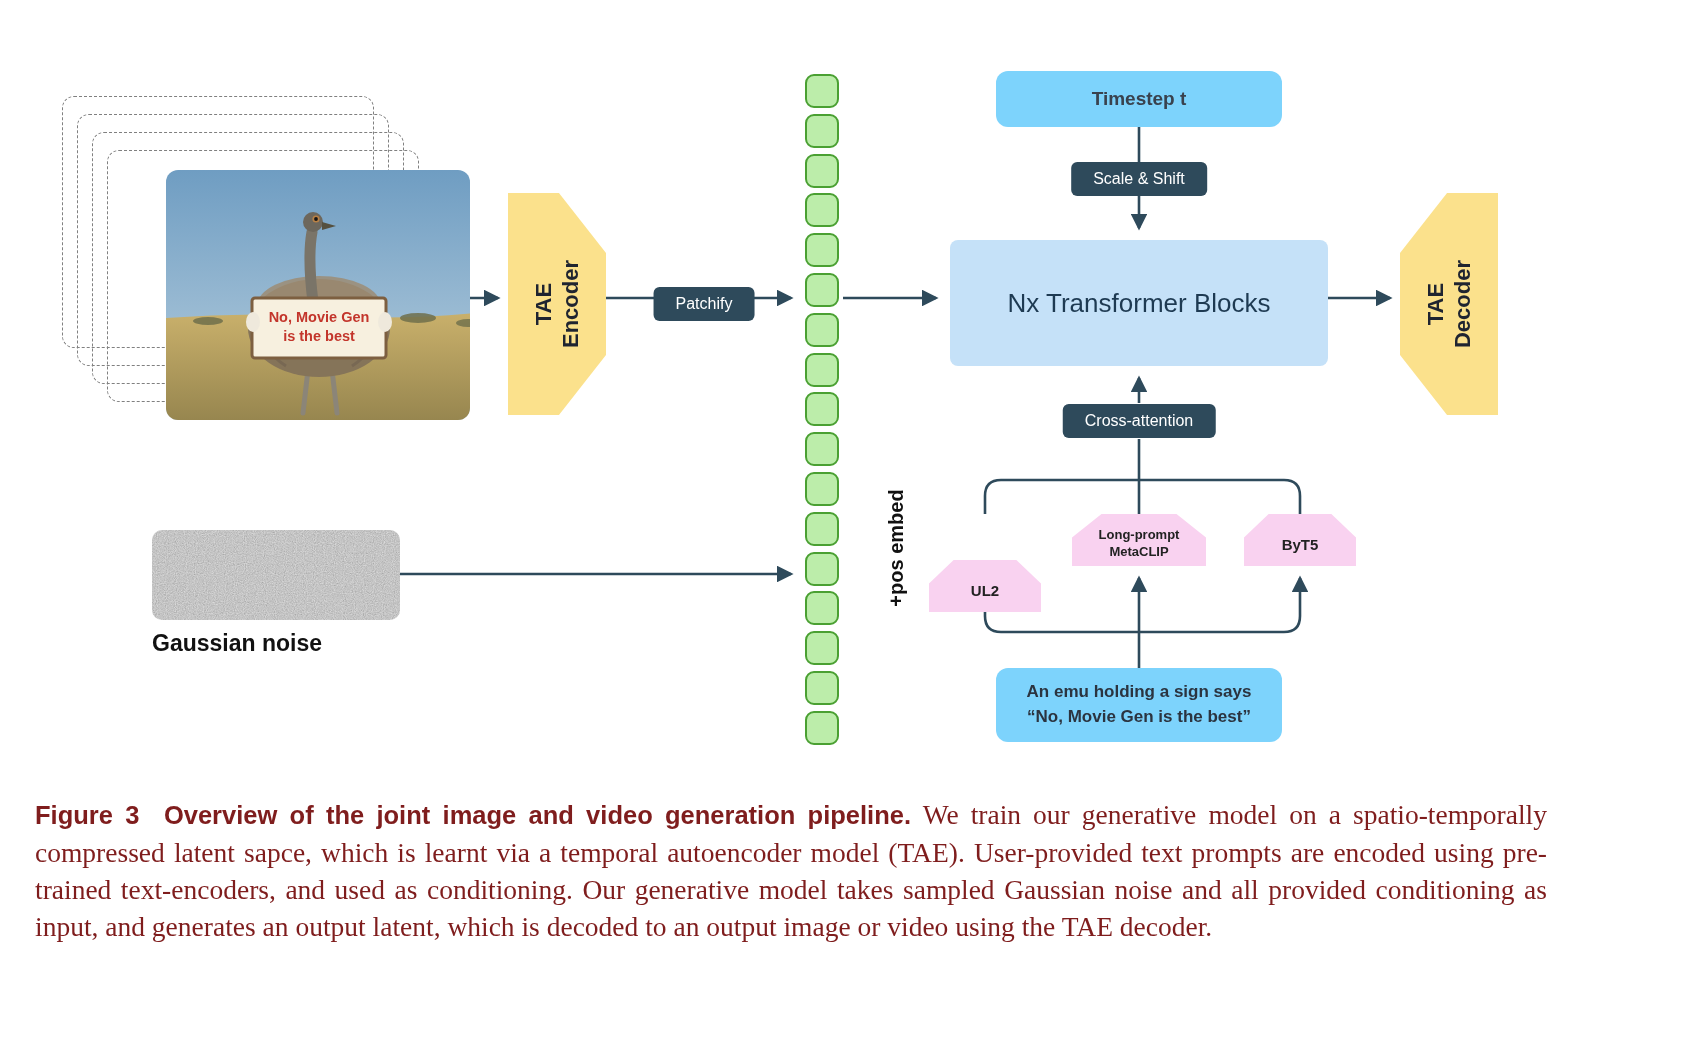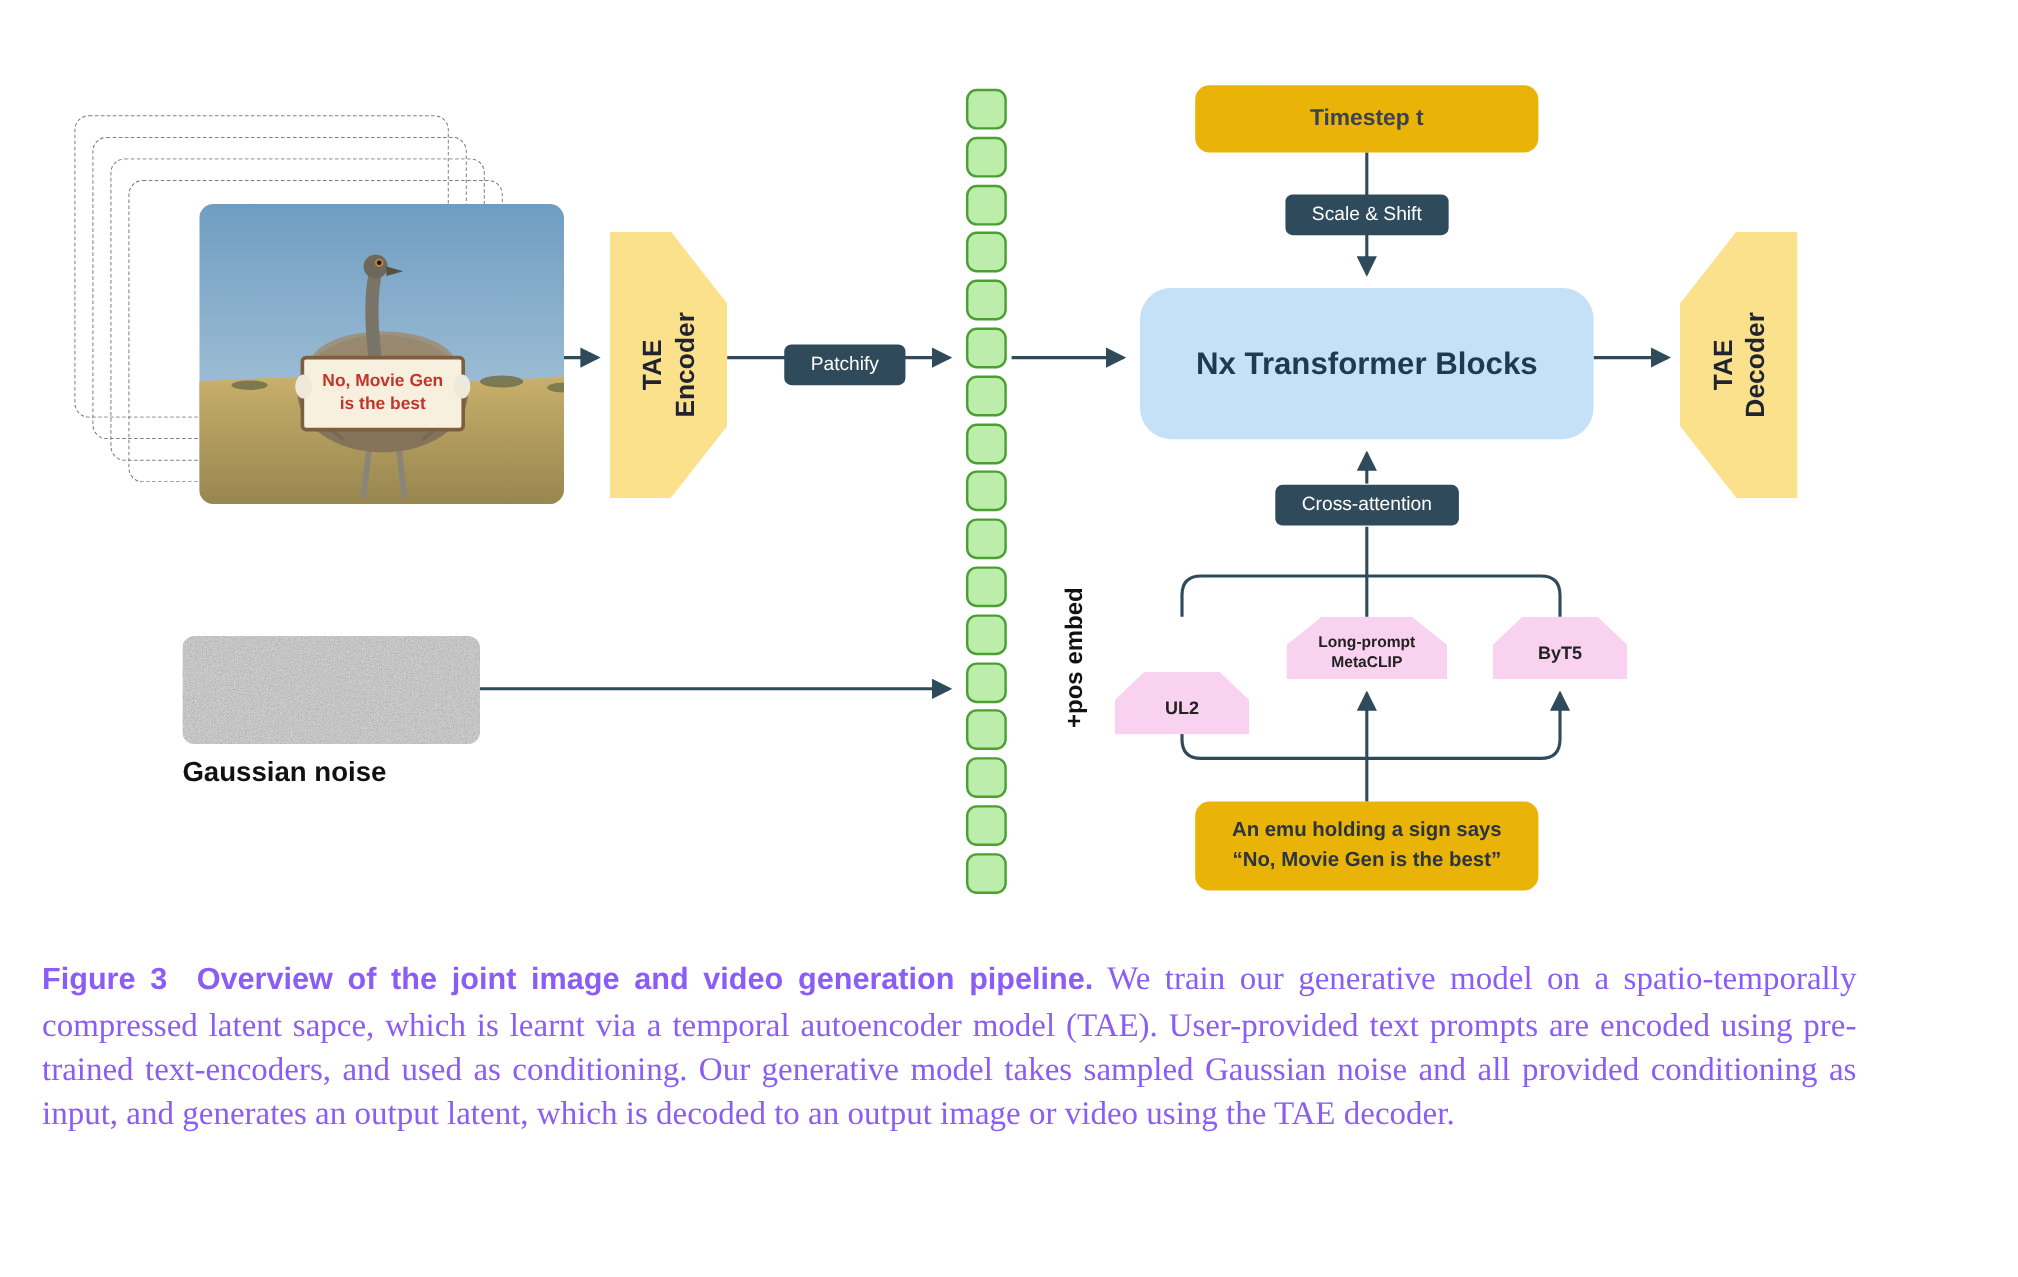--- a/index.html
+++ b/index.html
@@ -31,44 +31,44 @@
     font-size:16px;font-weight:500;padding:8px 22px;border-radius:6px;z-index:3;white-space:nowrap;}
 
   
   .token-col{left:805px;top:74px;display:flex;flex-direction:column;gap:5.8px;z-index:2;}
   .token{width:34px;height:34px;background:#bcedaa;border:2.2px solid #4aa032;border-radius:9px;box-sizing:border-box;}
 
   .pos-embed{left:830px;top:533px;width:140px;height:30px;transform:rotate(-90deg);
     text-align:center;font-size:20px;font-weight:700;color:#111;z-index:2;white-space:nowrap;}
 
   
-  .transformer{left:950px;top:240px;width:378px;height:126px;background:#c5e1f8;border-radius:26px;
-    display:flex;align-items:center;justify-content:center;font-size:26px;font-weight:700;color:#1e3a52;z-index:2;}
-
-  
-  .gray-panel{background:#eab308;border-radius:12px;display:flex;flex-direction:column;
+  .transformer{left:950px;top:240px;width:378px;height:126px;background:#c5e1f8;border-radius:8px;
+    display:flex;align-items:center;justify-content:center;font-size:26px;font-weight:400;color:#1e3a52;z-index:2;}
+
+  
+  .gray-panel{background:#7dd3fc;border-radius:12px;display:flex;flex-direction:column;
     align-items:center;justify-content:center;color:#39424e;font-weight:600;z-index:2;text-align:center;}
   .timestep{left:996px;top:71px;width:286px;height:56px;font-size:19px;}
   .prompt{left:996px;top:668px;width:286px;height:74px;font-size:17px;line-height:1.45;color:#2b3440;}
 
   
   .pink{background:#f9d2f0;clip-path:polygon(0 45%,22% 0,78% 0,100% 45%,100% 100%,0 100%);
     display:flex;flex-direction:column;align-items:center;justify-content:center;padding-top:8px;
     box-sizing:border-box;z-index:2;color:#222;text-align:center;}
   .enc-ul2{left:929px;top:514px;width:112px;height:52px;font-size:15px;font-weight:600;margin-top:46px;}
   .enc-metaclip{left:1072px;top:514px;width:134px;height:52px;font-size:13px;font-weight:700;line-height:1.3;}
   .enc-byt5{left:1244px;top:514px;width:112px;height:52px;font-size:15px;font-weight:600;}
 
   
   .noise-wrap{left:152px;top:530px;width:248px;height:90px;border-radius:10px;overflow:hidden;z-index:2;}
   .noise-label{left:152px;top:630px;width:248px;text-align:left;font-size:23px;font-weight:600;color:#111;z-index:2;}
 
   
   .caption{position:absolute;left:35px;top:796px;width:1512px;font-family:"Liberation Serif",serif;
-    font-size:27.5px;line-height:37px;color:#8b5cf6;text-align:justify;}
+    font-size:27.5px;line-height:37px;color:#7f1d1d;text-align:justify;}
   .cap-bold{font-family:"Liberation Sans",sans-serif;font-weight:700;font-size:25.5px;}
 </style>
 </head>
 <body>
 
 <div id="page">
 
   <svg class="abs connectors" width="1682" height="780">
     <defs>
       <marker id="arrow" viewBox="0 0 10 10" refX="8.5" refY="5" markerWidth="6.5" markerHeight="6.5" orient="auto-start-reverse">

